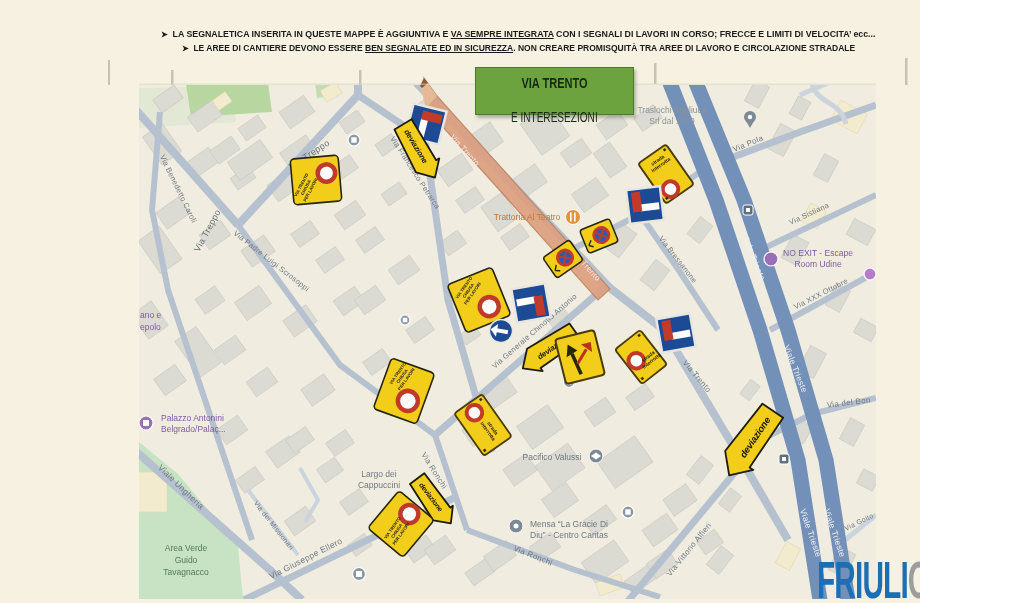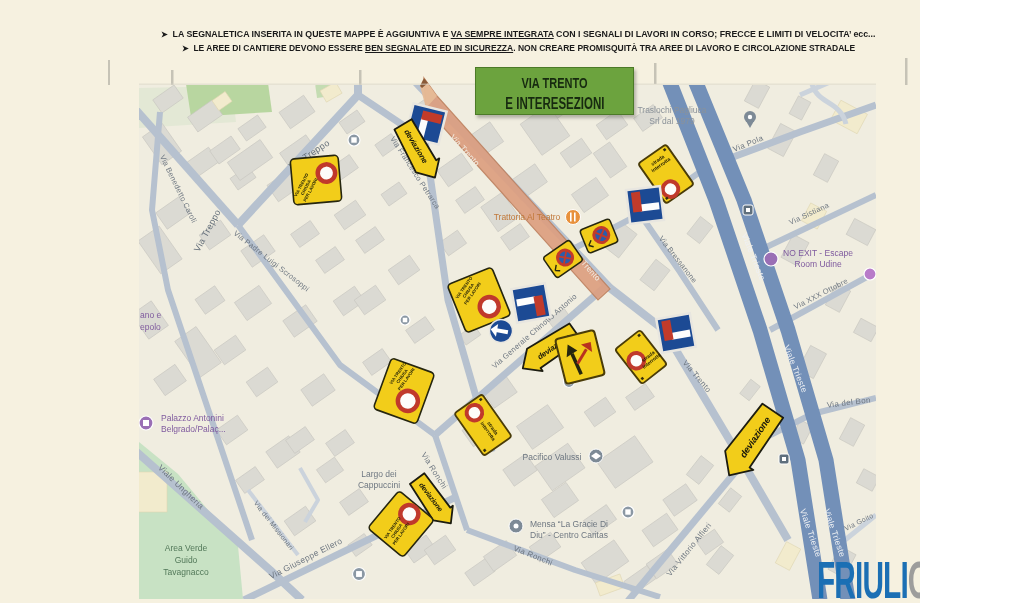--- a/index.html
+++ b/index.html
@@ -1,20 +1,20 @@
 <!DOCTYPE html>
 <html><head>
 <meta charset="utf-8">
 <style>
 html,body{margin:0;padding:0}
 .page{position:relative;width:920px;height:603px;background:#f6f1e0;font-family:"Liberation Sans",sans-serif;overflow:hidden}
 .note{position:absolute;color:#1a1a1a;font-weight:bold;font-size:8.8px;letter-spacing:0;white-space:nowrap}
 .gbox{position:absolute;left:475px;top:67px;width:157px;height:46px;background:#6ca33e;border:1px solid #4c7a28;box-shadow:2px 3px 3px rgba(120,120,110,.5);text-align:center;color:#172a10}
 .gt1{font-size:14.5px;font-weight:bold;margin-top:7px}.gt1 span{display:inline-block;transform:scaleX(.76)}
-.gt2{font-size:16px;font-weight:bold;margin-top:4px}.gt2 span{display:inline-block;transform:scaleX(.72)}
+.gt2{font-size:14px;font-weight:normal;margin-top:18px}.gt2 span{display:inline-block;transform:scaleX(.72)}
 .logo{position:absolute;left:817px;top:550px;font-weight:bold;font-size:52px;white-space:nowrap;transform:scaleX(.573);transform-origin:0 0;letter-spacing:-1.5px}
 .lb{color:#1b6fb4}.lg{color:#9d9d9c}
 </style>
 </head>
 <body>
 <div class="page">
 
 <div class="note" style="left:161px;top:29px"><span style="font-size:8px">➤</span>&nbsp; LA SEGNALETICA INSERITA IN QUESTE MAPPE È AGGIUNTIVA E <u>VA SEMPRE INTEGRATA</u> CON I SEGNALI DI LAVORI IN CORSO; FRECCE E LIMITI DI VELOCITA’ ecc...</div>
 
 <div class="note" style="left:182px;top:43px;font-size:8.5px"><span style="font-size:8px">➤</span>&nbsp; LE AREE DI CANTIERE DEVONO ESSERE <u>BEN SEGNALATE ED IN SICUREZZA</u>. NON CREARE PROMISQUITÀ TRA AREE DI LAVORO E CIRCOLAZIONE STRADALE</div>

